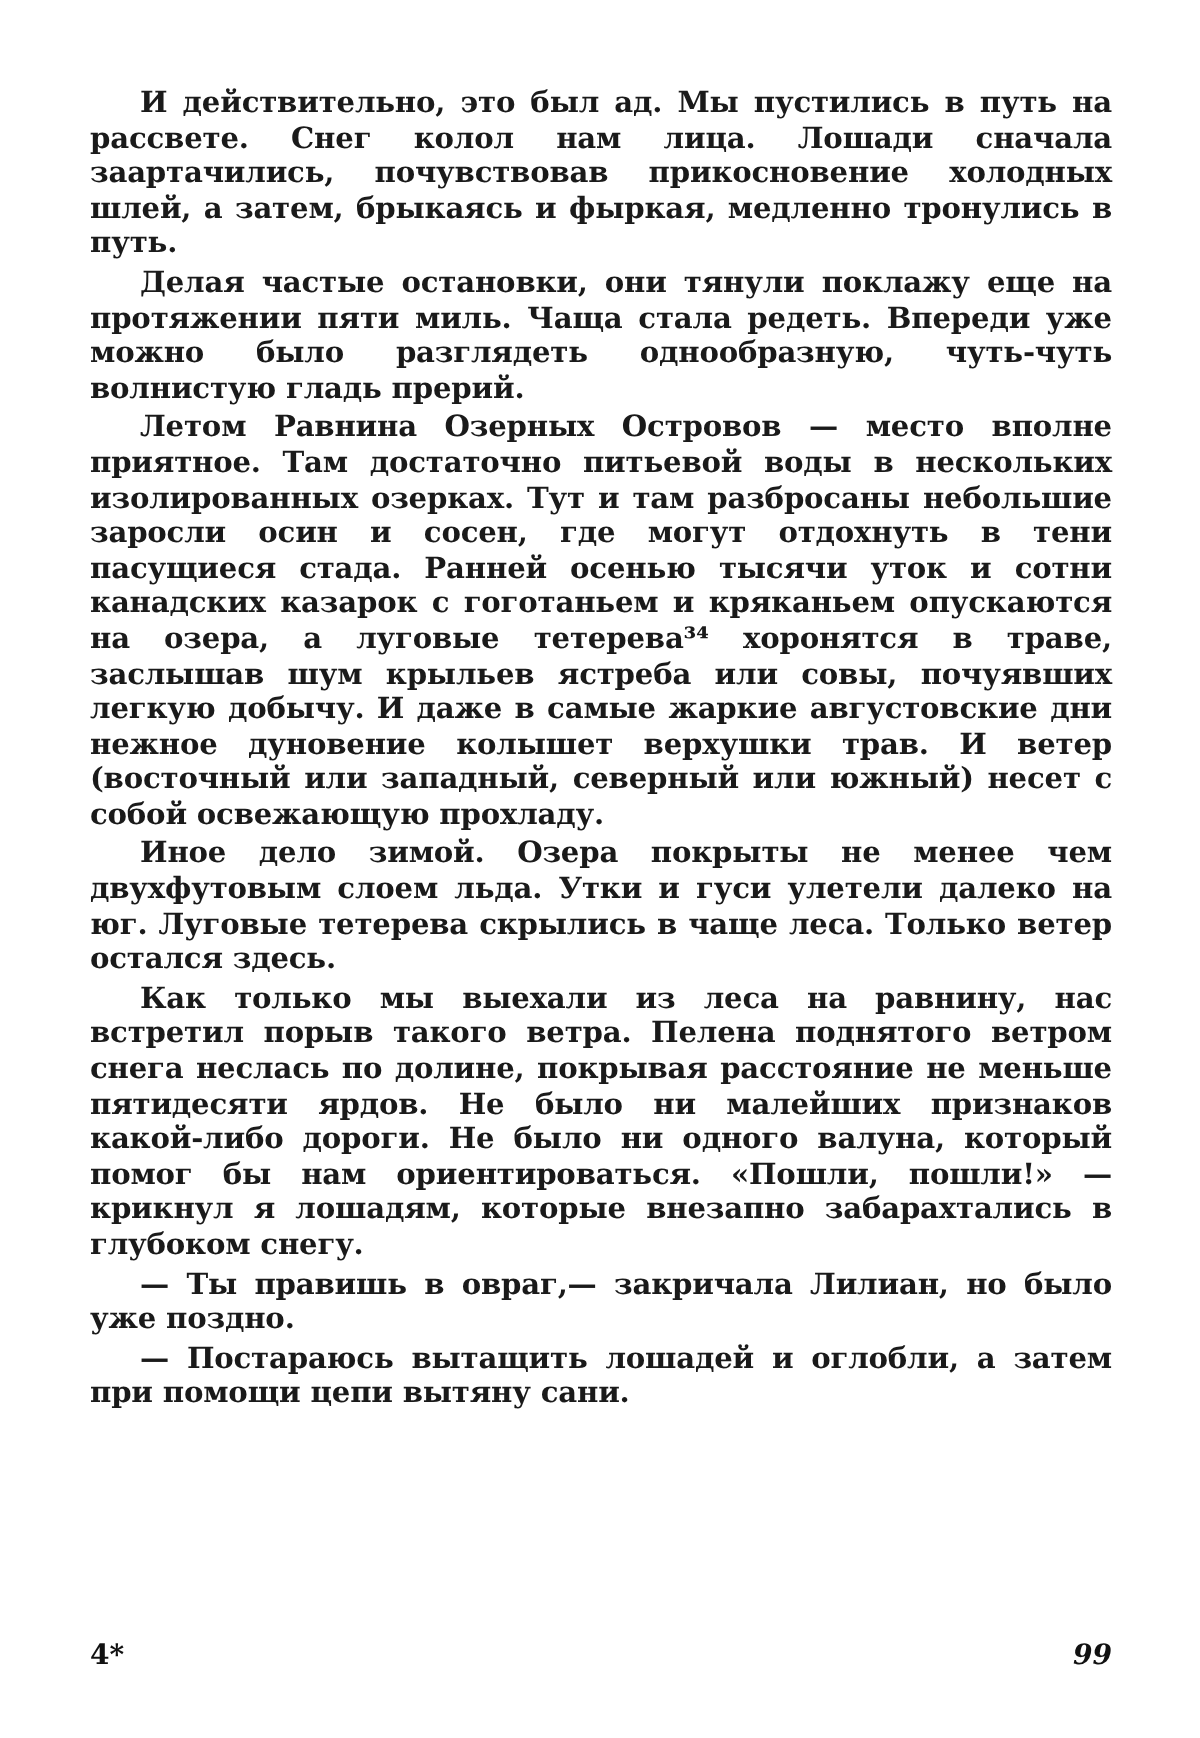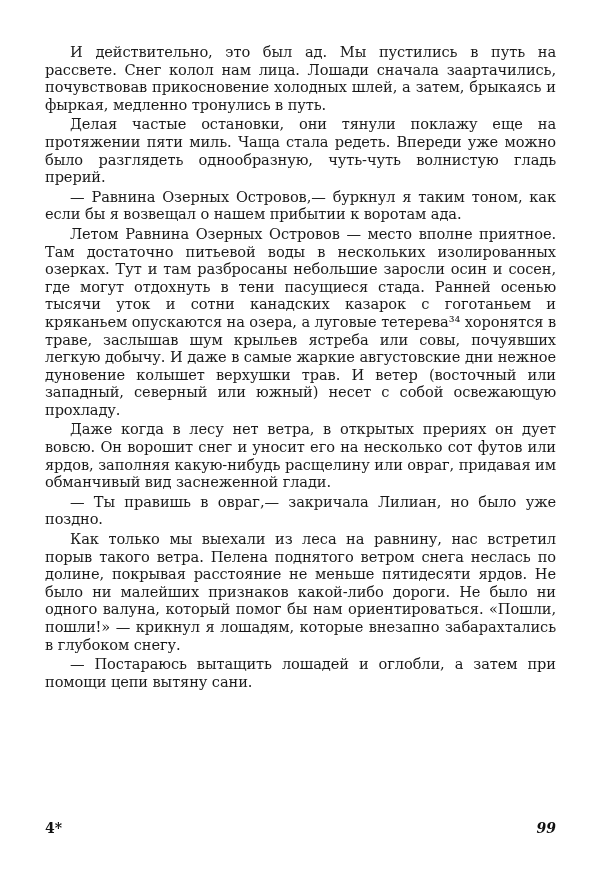--- a/index.html
+++ b/index.html
@@ -3,40 +3,39 @@
 <meta charset="utf-8">
 <style>
   html, body { margin: 0; padding: 0; background: #ffffff; }
   body { width: 600px; height: 869px; position: relative; overflow: hidden; }
   .page {
     position: absolute; left: 45px; top: 43px; width: 511px;
     font-family: "DejaVu Serif", "Liberation Serif", serif;
     font-size: 14.6px; line-height: 17.6px; color: #1a1a1a;
     letter-spacing: -0.1px;
   }
-  .para { margin: 0 0 2px 0; text-indent: 25px; text-align: justify; }
+  .para { margin: 0 0 2px 0; text-indent: 25px; text-align: justify; font-weight: bold; }
   .para.gap { margin-top: 1px; }
   .footer {
     position: absolute; left: 45px; top: 820px; width: 511px;
     font-family: "DejaVu Serif", "Liberation Serif", serif;
     font-weight: bold; font-size: 14px; color: #111;
     display: flex; justify-content: space-between;
   }
   .page-num { font-style: italic; }
 </style>
 </head>
 <body>
 
 <div class="page">
   <p class="para">И действительно, это был ад. Мы пустились в путь на рассвете. Снег колол нам лица. Лошади сначала заартачились, почувствовав прикосновение холодных шлей, а затем, брыкаясь и фыркая, медленно тронулись в путь.</p>
   <p class="para gap">Делая частые остановки, они тянули поклажу еще на протяжении пяти миль. Чаща стала редеть. Впереди уже можно было разглядеть однообразную, чуть-чуть волнистую гладь прерий.</p>
-  <p class="para">— Равнина Озерных Островов,— буркнул я таким тоном, как если бы я возвещал о нашем прибытии к воротам ада.</p>
   <p class="para">Летом Равнина Озерных Островов — место вполне приятное. Там достаточно питьевой воды в нескольких изолированных озерках. Тут и там разбросаны небольшие заросли осин и сосен, где могут отдохнуть в тени пасущиеся стада. Ранней осенью тысячи уток и сотни канадских казарок с гоготаньем и кряканьем опускаются на озера, а луговые тетерева³⁴ хоронятся в траве, заслышав шум крыльев ястреба или совы, почуявших легкую добычу. И даже в самые жаркие августовские дни нежное дуновение колышет верхушки трав. И ветер (восточный или западный, северный или южный) несет с собой освежающую прохладу.</p>
-  <p class="para gap">Даже когда в лесу нет ветра, в открытых прериях он дует вовсю. Он ворошит снег и уносит его на несколько сот футов или ярдов, заполняя какую-нибудь расщелину или овраг, придавая им обманчивый вид заснеженной глади.</p>
+  <p class="para gap">Иное дело зимой. Озера покрыты не менее чем двухфутовым слоем льда. Утки и гуси улетели далеко на юг. Луговые тетерева скрылись в чаще леса. Только ветер остался здесь.</p>
+  <p class="para gap">Как только мы выехали из леса на равнину, нас встретил порыв такого ветра. Пелена поднятого ветром снега неслась по долине, покрывая расстояние не меньше пятидесяти ярдов. Не было ни малейших признаков какой-либо дороги. Не было ни одного валуна, который помог бы нам ориентироваться. «Пошли, пошли!» — крикнул я лошадям, которые внезапно забарахтались в глубоком снегу.</p>
   <p class="para">— Ты правишь в овраг,— закричала Лилиан, но было уже поздно.</p>
-  <p class="para gap">Как только мы выехали из леса на равнину, нас встретил порыв такого ветра. Пелена поднятого ветром снега неслась по долине, покрывая расстояние не меньше пятидесяти ярдов. Не было ни малейших признаков какой-либо дороги. Не было ни одного валуна, который помог бы нам ориентироваться. «Пошли, пошли!» — крикнул я лошадям, которые внезапно забарахтались в глубоком снегу.</p>
   <p class="para">— Постараюсь вытащить лошадей и оглобли, а затем при помощи цепи вытяну сани.</p>
 </div>
 
 <div class="footer">
   <span>4*</span>
   <span class="page-num">99</span>
 </div>
 
 </body></html>

